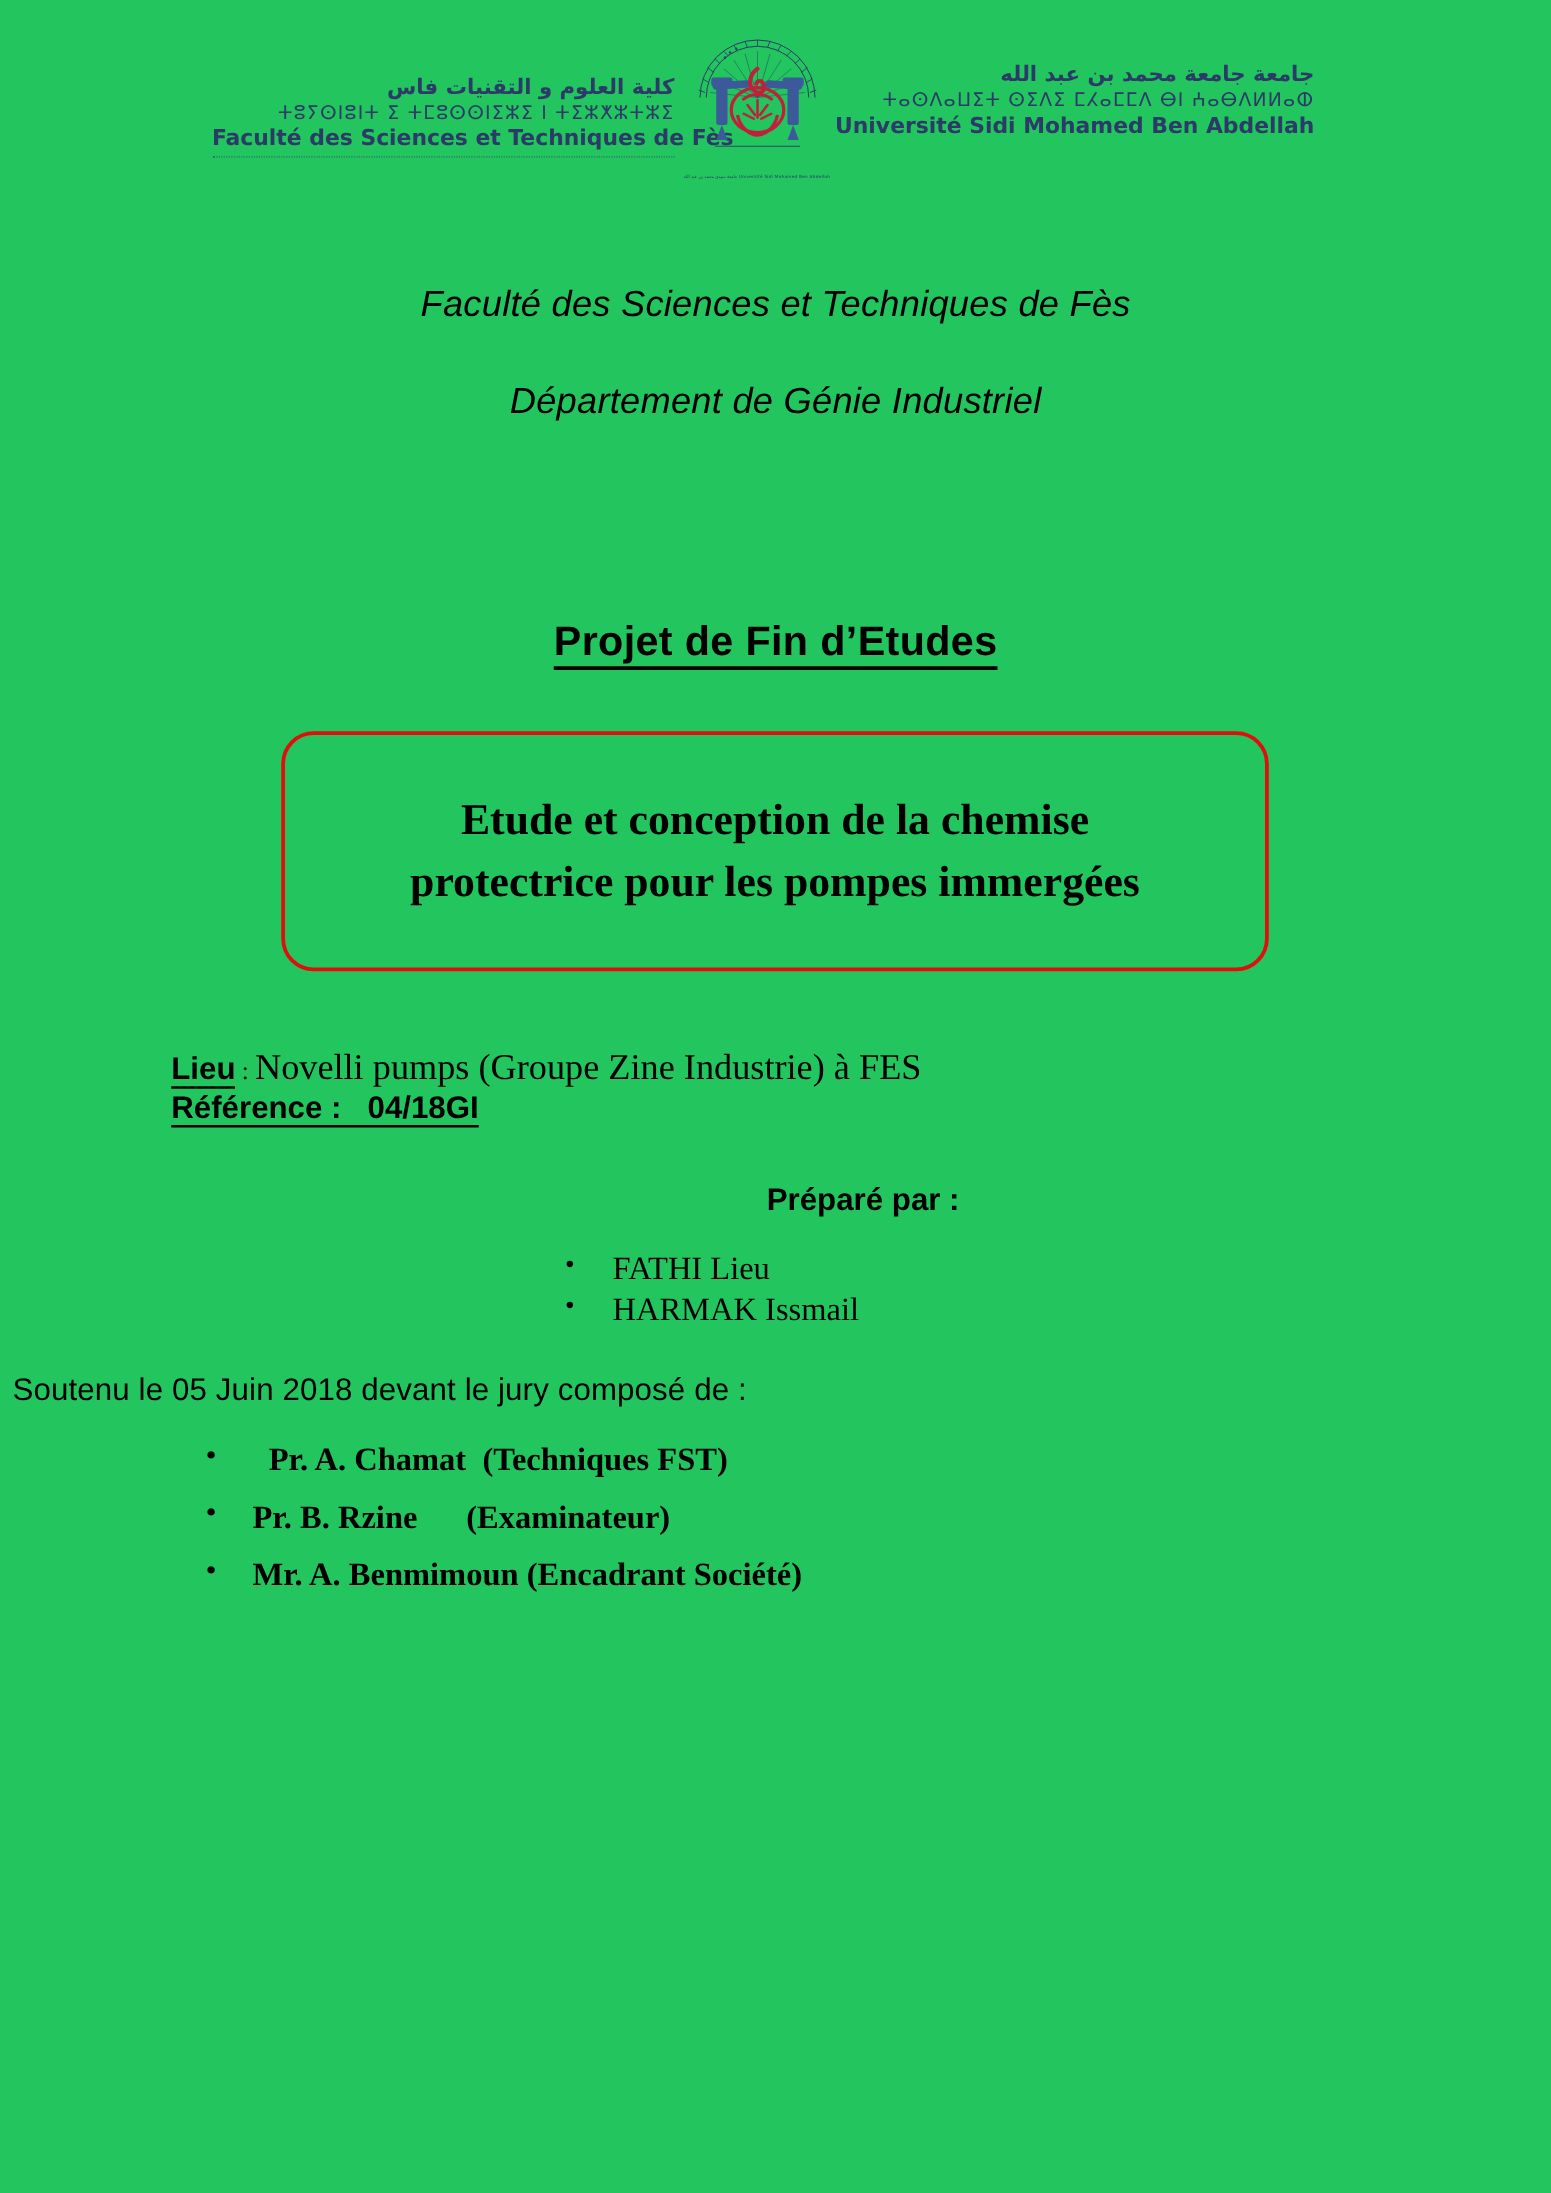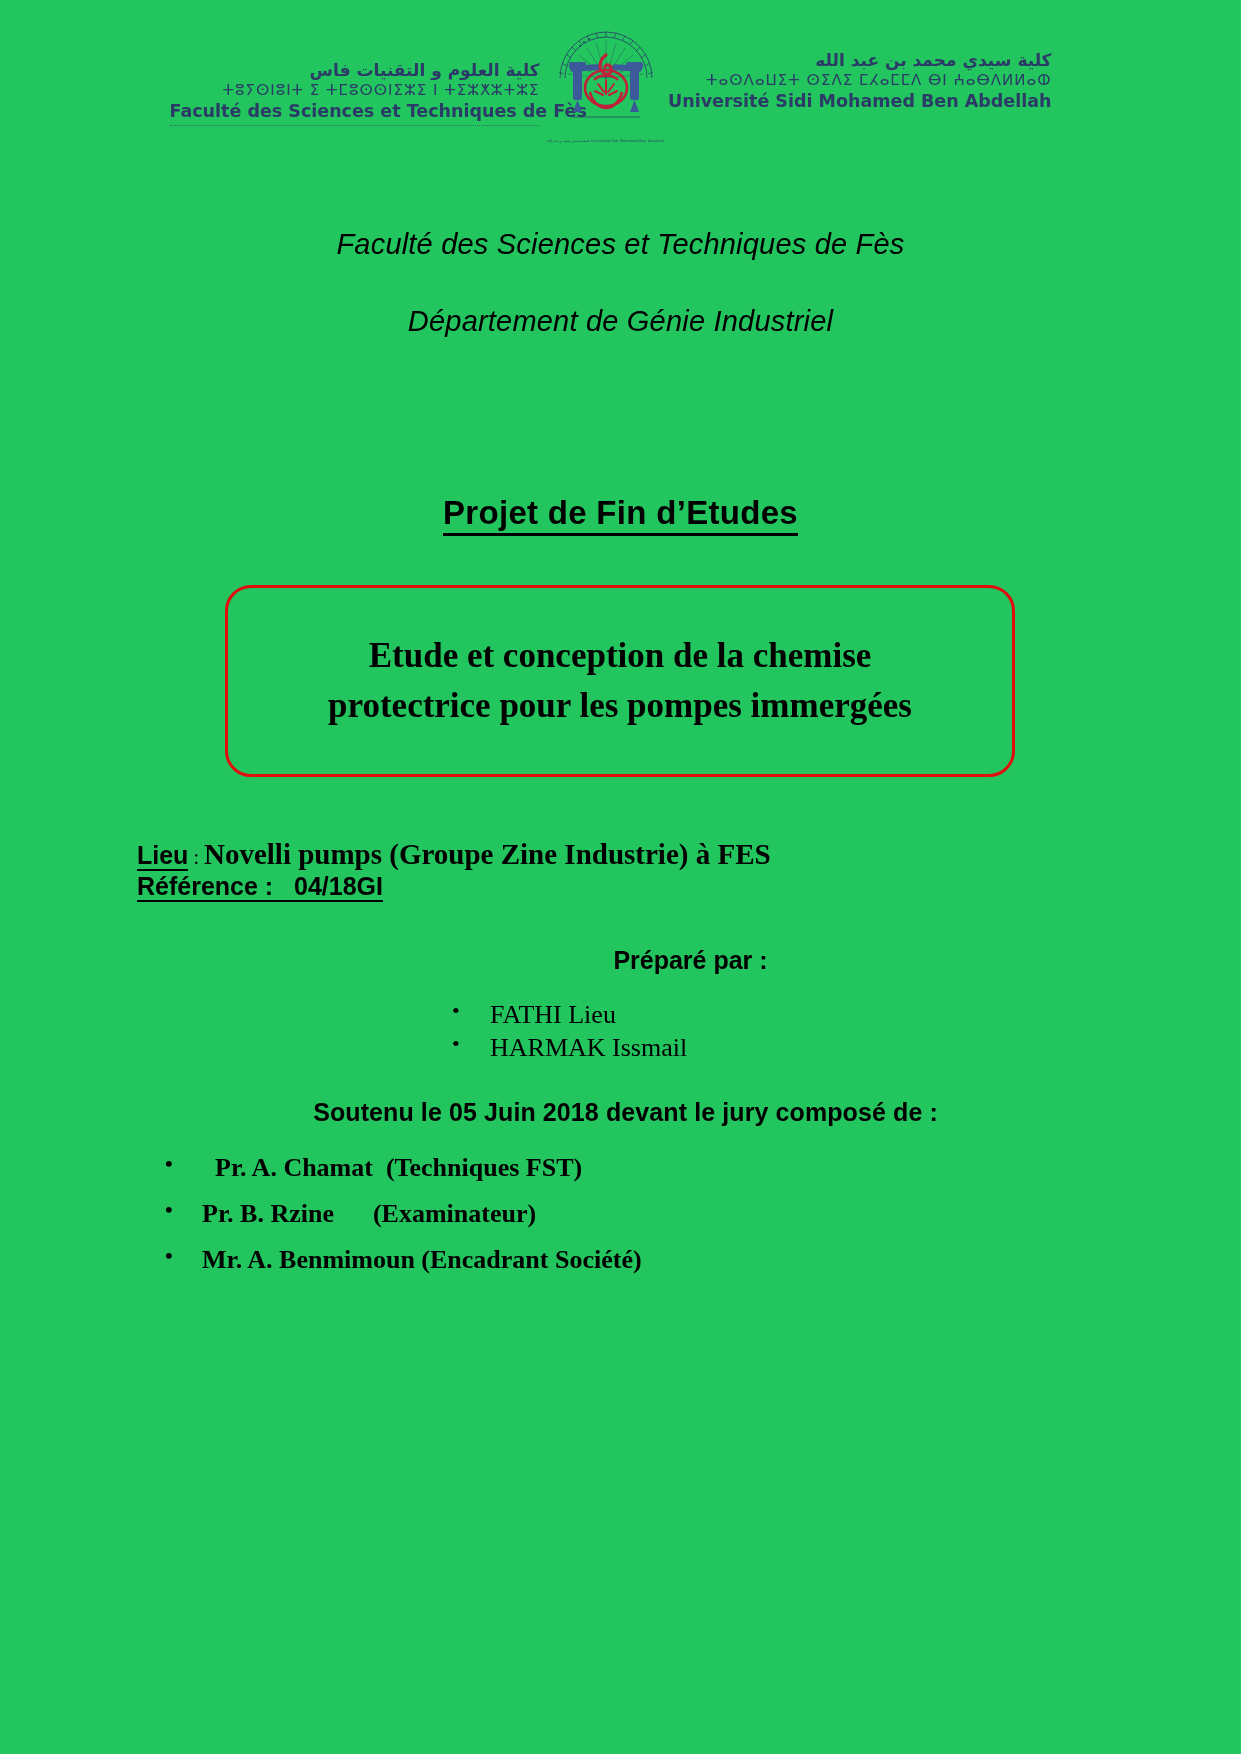--- a/index.html
+++ b/index.html
@@ -180,21 +180,21 @@
     font-weight: bold;
     font-size: 25px;
     border-bottom: 2px solid #000;
   }
   .lieu .colon {
     font-family: "Liberation Serif", serif;
     font-size: 20px;
   }
   .lieu .val {
     font-family: "Liberation Serif", serif;
-    font-weight: bold;
+    font-weight: normal;
     font-size: 29px;
   }
   .reference {
     position: absolute;
     left: 137px;
     top: 872px;
     white-space: nowrap;
   }
   .reference span {
     font-family: "Liberation Sans", sans-serif;
@@ -240,25 +240,25 @@
     top: -1px;
     font-size: 22px;
   }
 
   
   .soutenu {
     position: absolute;
     top: 1098px;
     left: 0;
     width: 1241px;
-    text-align: center;
+    text-align: left;
     padding-left: 10px;
     box-sizing: border-box;
     font-family: "Liberation Sans Narrow", "Liberation Sans", sans-serif;
-    font-weight: bold;
+    font-weight: normal;
     font-size: 25px;
     letter-spacing: .1px;
   }
 
   .jury {
     position: absolute;
     top: 1155px;
     left: 160px;
     margin: 0;
     padding: 0;
@@ -371,21 +371,21 @@
           <path d="M44,70 C46,80 54,86 60,86 C66,86 74,80 76,70" fill="none" stroke="#c0203a" stroke-width="2.6"></path>
         </g>
 
         <line x1="26" y1="95" x2="94" y2="95" stroke="#2b3a67" stroke-width="0.7"></line>
       </svg>
       <div class="seal-caption">جامعة سيدي محمد بن عبد الله
 Université Sidi Mohamed Ben Abdellah</div>
     </div>
 
     <div class="header-right">
-      <div class="hdr-ar">كلية سيدي محمد بن عبد الله</div>
+      <div class="hdr-ar">جامعة جامعة محمد بن عبد الله</div>
       <div class="hdr-tif">ⵜⴰⵙⴷⴰⵡⵉⵜ ⵙⵉⴷⵉ ⵎⵃⴰⵎⵎⴷ ⴱⵏ ⵄⴰⴱⴷⵍⵍⴰⵀ</div>
       <div class="hdr-fr">Université Sidi Mohamed Ben Abdellah</div>
     </div>
   </div>
 
   <div id="faculte" class="line-italic-cond">Faculté des Sciences et Techniques de Fès</div>
   <div id="departement" class="line-italic-cond">Département de Génie Industriel</div>
 
   <div class="pfe">
     <span>Projet de Fin d’Etudes</span>

